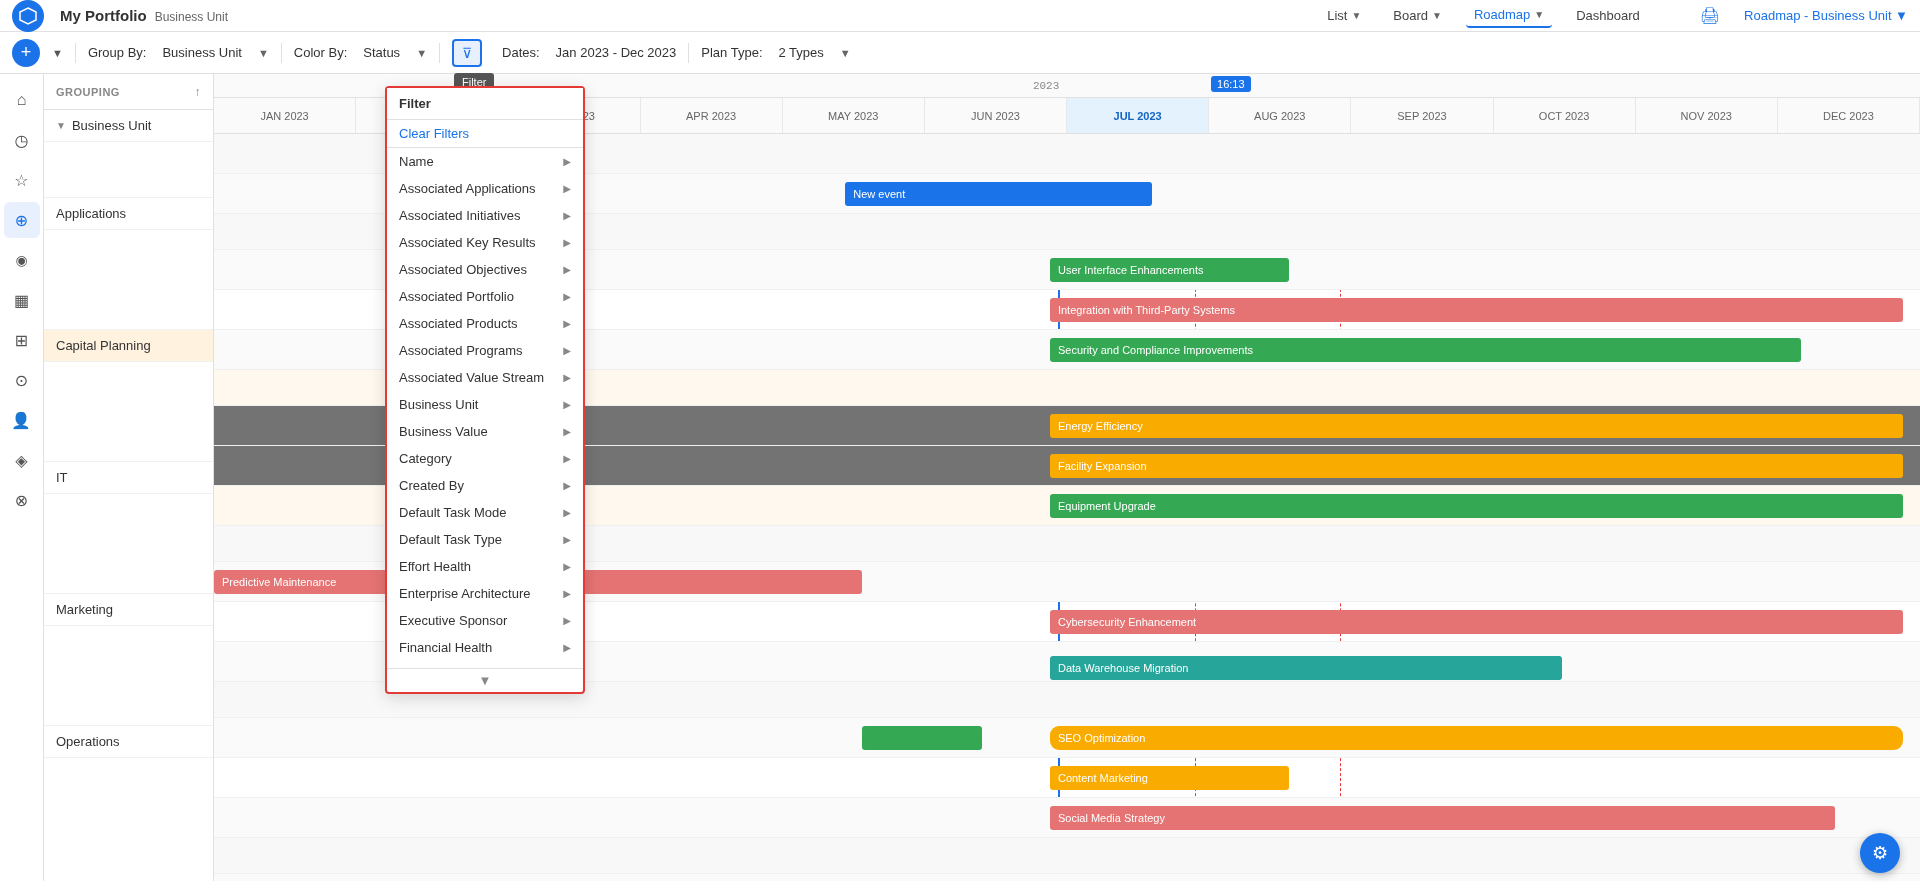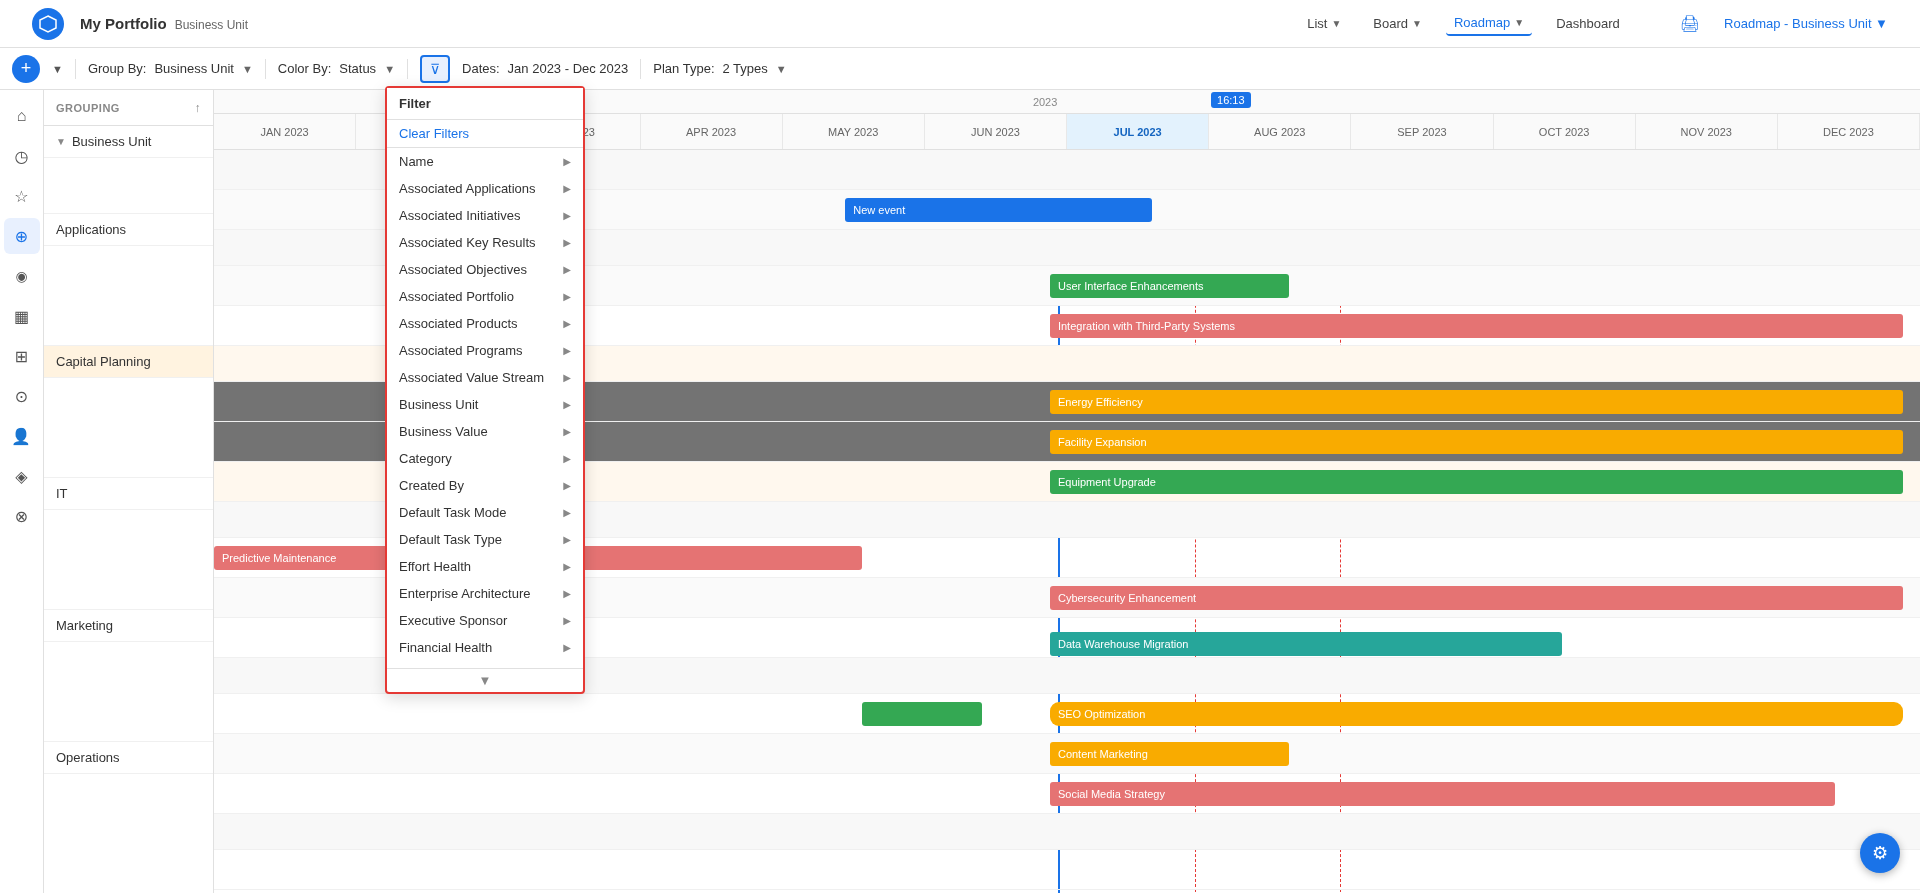--- a/index.html
+++ b/index.html
@@ -1,25 +1,25 @@
 <!DOCTYPE html>
 <html><head>
   <meta charset="utf-8">
   <style>
     * { box-sizing: border-box; margin: 0; padding: 0; }
     body { font-family: 'Segoe UI', Arial, sans-serif; font-size: 13px; background: #fff; overflow: hidden; width: 1920px; height: 893px; }
 
     
     .top-nav {
-      height: 48px;
+      height: 32px;
       background: #fff;
       border-bottom: 1px solid #e0e0e0;
       display: flex;
       align-items: center;
-      padding: 0 32px;
+      padding: 0 12px;
       gap: 16px;
     }
     .nav-logo {
       width: 32px; height: 32px;
       background: #1a73e8;
       border-radius: 50%;
       display: flex; align-items: center; justify-content: center;
       color: white; font-size: 16px;
     }
     .nav-title-area {
@@ -52,21 +52,21 @@
     }
     .toolbar-btn-add {
       width: 28px; height: 28px;
       background: #1a73e8;
       border-radius: 50%;
       display: flex; align-items: center; justify-content: center;
       color: white; font-size: 18px; cursor: pointer; font-weight: 300;
     }
     .toolbar-chevron { font-size: 11px; color: #555; cursor: pointer; }
     .toolbar-group {
-      display: flex; align-items: center; gap: 8px; font-size: 13px; color: #444;
+      display: flex; align-items: center; gap: 16px; font-size: 13px; color: #444;
     }
     .toolbar-label { color: #333; }
     .toolbar-value { font-weight: 500; color: #333; }
     .toolbar-dropdown { font-size: 11px; color: #666; cursor: pointer; }
     .toolbar-divider { width: 1px; height: 20px; background: #e0e0e0; }
     .filter-btn {
       position: relative;
       width: 30px; height: 28px;
       background: #e8f0fe;
       border: 2px solid #1a73e8;
@@ -337,21 +337,21 @@
     <span class="toolbar-label">Color By:</span>
     <span class="toolbar-value">Status</span>
     <span class="toolbar-dropdown">▼</span>
   </div>
   <div class="toolbar-divider"></div>
 
   <div class="filter-btn">
     <span style="font-size:14px;">⊽</span>
     <div class="filter-tooltip">Filter</div>
   </div>
-  <div class="toolbar-group" style="margin-left:0;">
+  <div class="toolbar-group" style="margin-left:8px;">
     <span class="toolbar-label">Dates:</span>
     <span class="toolbar-value">Jan 2023 - Dec 2023</span>
   </div>
   <div class="toolbar-divider"></div>
   <div class="toolbar-group">
     <span class="toolbar-label">Plan Type:</span>
     <span class="toolbar-value">2 Types</span>
     <span class="toolbar-dropdown">▼</span>
   </div>
 </div>
@@ -400,21 +400,21 @@
     <div style="height: 100px; border-bottom: 1px solid #f0f0f0;"></div>
     <div class="group-item">
       <span class="group-name">Operations</span>
     </div>
   </div>
 
   <div class="timeline-area">
 
     <div class="timeline-header">
       <div class="timeline-year-row">
-        <span class="timeline-year-label" style="left: 48%;">2023</span>
+        <span class="timeline-year-label" style="left: 48%; font-family: Liberation Mono, monospace;">2023</span>
         <div class="timeline-time-indicator" style="position:absolute; right: calc(41% - 30px); top: 2px;">16:13</div>
       </div>
       <div class="timeline-months">
         <div class="timeline-month">JAN 2023</div>
         <div class="timeline-month">FEB 2023</div>
         <div class="timeline-month">MAR 2023</div>
         <div class="timeline-month">APR 2023</div>
         <div class="timeline-month">MAY 2023</div>
         <div class="timeline-month">JUN 2023</div>
         <div class="timeline-month current">JUL 2023</div>
@@ -448,20 +448,25 @@
       <div class="gantt-row" style="height:40px;">
         <div class="gantt-bar bar-green" style="left:49%; width:14%;">
           <span>User Interface Enhancements</span>
         </div>
       </div>
       <div class="gantt-row" style="height:40px;">
         <div class="gantt-bar bar-salmon" style="left:49%; width:50%;">
           <span>Integration with Third-Party Systems</span>
         </div>
       </div>
+      <div class="gantt-row" style="height:40px;">
+        <div class="gantt-bar bar-green" style="left:49%; width:44%;">
+          <span>Security and Compliance Improvements</span>
+        </div>
+      </div>
 
       <div class="gantt-row" style="height:36px; background:#fff8ee;"></div>
       <div class="gantt-row" style="height:40px; background:#737373;">
         <div class="gantt-bar bar-yellow" style="left:49%; width:50%;">
           <span>Energy Efficiency</span>
         </div>
       </div>
       <div class="gantt-row" style="height:40px; background:#737373;">
         <div class="gantt-bar bar-yellow" style="left:49%; width:50%;">
           <span>Facility Expansion</span>

